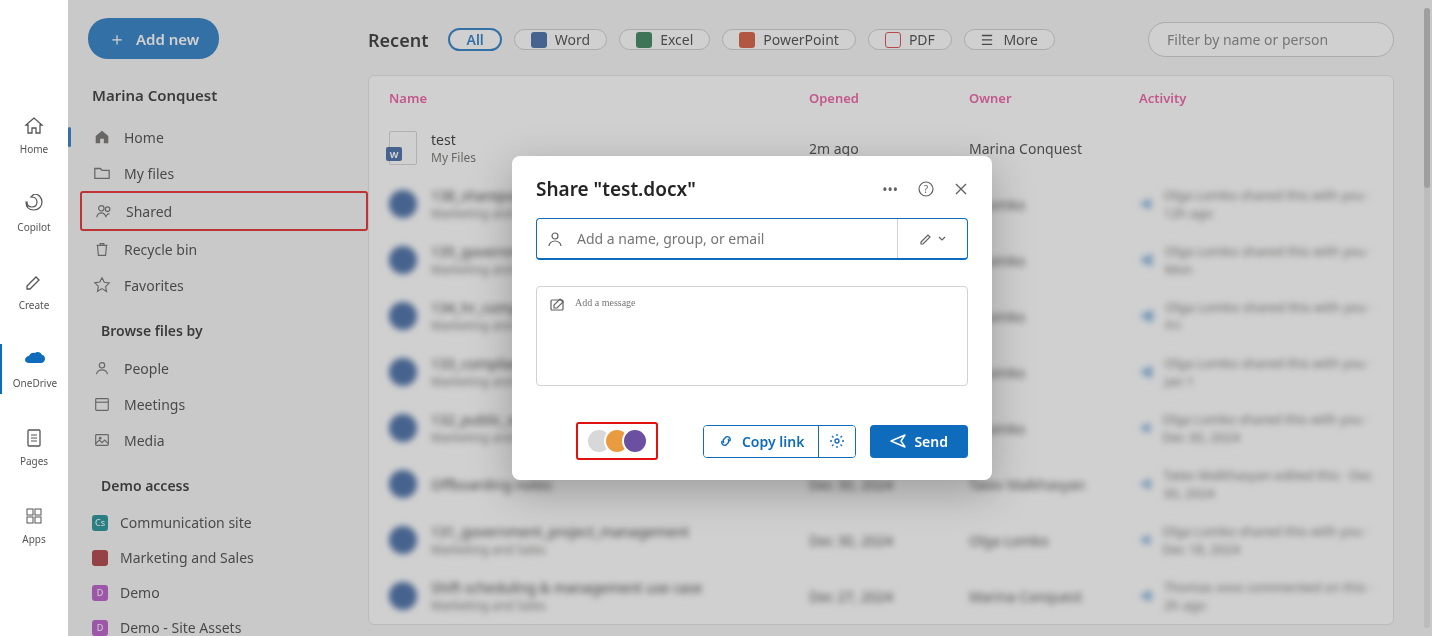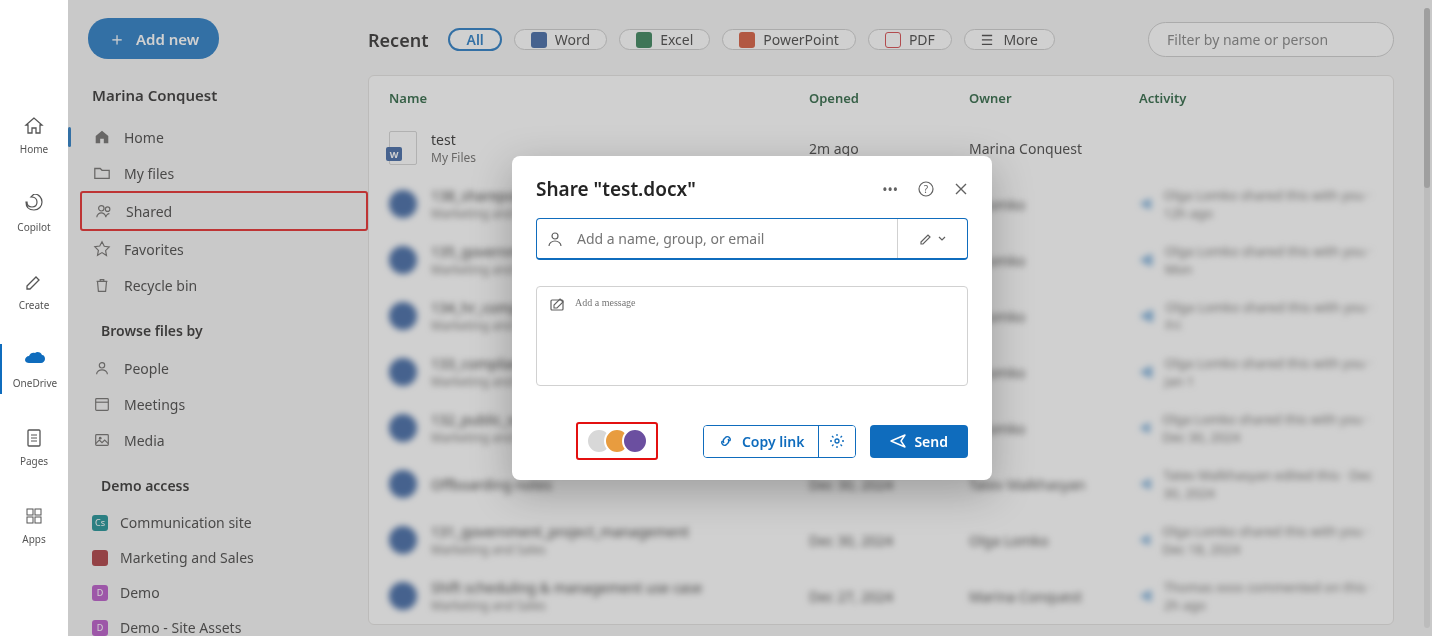--- a/index.html
+++ b/index.html
@@ -23,21 +23,21 @@
 .main { position:absolute; left:368px; top:0; right:0; height:100%; padding:22px 38px 0 0; }
 .topbar { display:flex; align-items:center; gap:12px; margin-bottom:18px; }
 .recent-label { font-size:18px; font-weight:600; color:#1b1a19; margin-right:8px; }
 .pill { display:inline-flex; align-items:center; gap:8px; border:1px solid #c7c7c7; border-radius:18px; padding:0 16px; font-size:14px; color:#323130; cursor:pointer; background:#fff;text-align:center; }
 .pill.active { border:2px solid #0f6cbd; color:#0f6cbd; font-weight:600; background:#fff; }
 .pill .app-ico { width:16px; height:16px; border-radius:3px; }
 .more-pill { gap:10px; }
 .filter-input { margin-left:auto; border:1px solid #c7c7c7; border-radius:18px; padding:7px 18px; font-size:14px; color:#605e5c; width:246px; background:#fff; outline:none; }
 .file-table { border:1px solid #e1dfdd; border-radius:6px; background:#fff; overflow:hidden; }
 .ft-head, .ft-row { display:grid; grid-template-columns:420px 160px 170px 1fr; align-items:center; padding:0 20px; }
-.ft-head { height:44px; font-size:13px; font-weight:600; color:#14532d; }
+.ft-head { height:44px; font-size:13px; font-weight:600; color:#ec4899; }
 .ft-row { height:56px; font-size:14px; color:#323130; }
 .ft-row .name-cell { display:flex; align-items:center; gap:14px; }
 .doc-icon { width:28px; height:34px; border:1px solid #cfcfcf; border-radius:2px; position:relative; background:#fff; }
 .doc-icon::after { content:"W"; position:absolute; left:-4px; bottom:3px; width:16px; height:14px; background:#2b579a; color:#fff; font-size:9px; font-weight:700; display:flex; align-items:center; justify-content:center; border-radius:2px; }
 .name-main { font-size:14px; color:#1b1a19; }
 .name-sub { font-size:12px; color:#605e5c; }
 .blur-row { filter:blur(3px); }
 .blur-row .doc-icon { background:#2b579a; border-radius:50%; border:none; width:28px; height:28px; }
 .blur-row .doc-icon::after { content:none; }
 .act-cell { display:flex; align-items:center; gap:10px; font-size:13px; color:#605e5c; }
@@ -158,32 +158,32 @@
             <circle cx="7" cy="7" r="3" fill="none" stroke="#605e5c" stroke-width="1.3"></circle>
             <circle cx="14" cy="8" r="2.5" fill="none" stroke="#605e5c" stroke-width="1.3"></circle>
             <path d="M2 17c0-3 3-5 5-5s5 2 5 5M12 17c0-2 2-4 4-4" fill="none" stroke="#605e5c" stroke-width="1.3"></path>
           </svg>
         </span>
       <span>Shared</span>
     </div>
     <div class="sb-item">
       <span class="sb-ico">
           <svg width="18" height="18" viewBox="0 0 20 20">
+            <path d="M4 6h12M8 6V4h4v2m-7 0 1 11h8l1-11" fill="none" stroke="#605e5c" stroke-width="1.3"></path>
+          </svg>
+        </span>
+      <span>Recycle bin</span>
+    </div>
+    <div class="sb-item">
+      <span class="sb-ico">
+          <svg width="18" height="18" viewBox="0 0 20 20">
             <path d="M10 2l2.5 5 5.5.8-4 4 1 5.5L10 14l-5 3 1-5.5-4-4 5.5-.8z" fill="none" stroke="#605e5c" stroke-width="1.3"></path>
           </svg>
         </span>
       <span>Favorites</span>
-    </div>
-    <div class="sb-item">
-      <span class="sb-ico">
-          <svg width="18" height="18" viewBox="0 0 20 20">
-            <path d="M4 6h12M8 6V4h4v2m-7 0 1 11h8l1-11" fill="none" stroke="#605e5c" stroke-width="1.3"></path>
-          </svg>
-        </span>
-      <span>Recycle bin</span>
     </div>
   </div>
 
   <div class="sb-section">
     <div class="sb-title">Browse files by</div>
     <div class="sb-item">
       <span class="sb-ico">
           <svg width="18" height="18" viewBox="0 0 20 20">
             <circle cx="10" cy="7" r="3" fill="none" stroke="#605e5c" stroke-width="1.3"></circle>
             <path d="M4 17c0-3 3-5 6-5s6 2 6 5" fill="none" stroke="#605e5c" stroke-width="1.3"></path>

